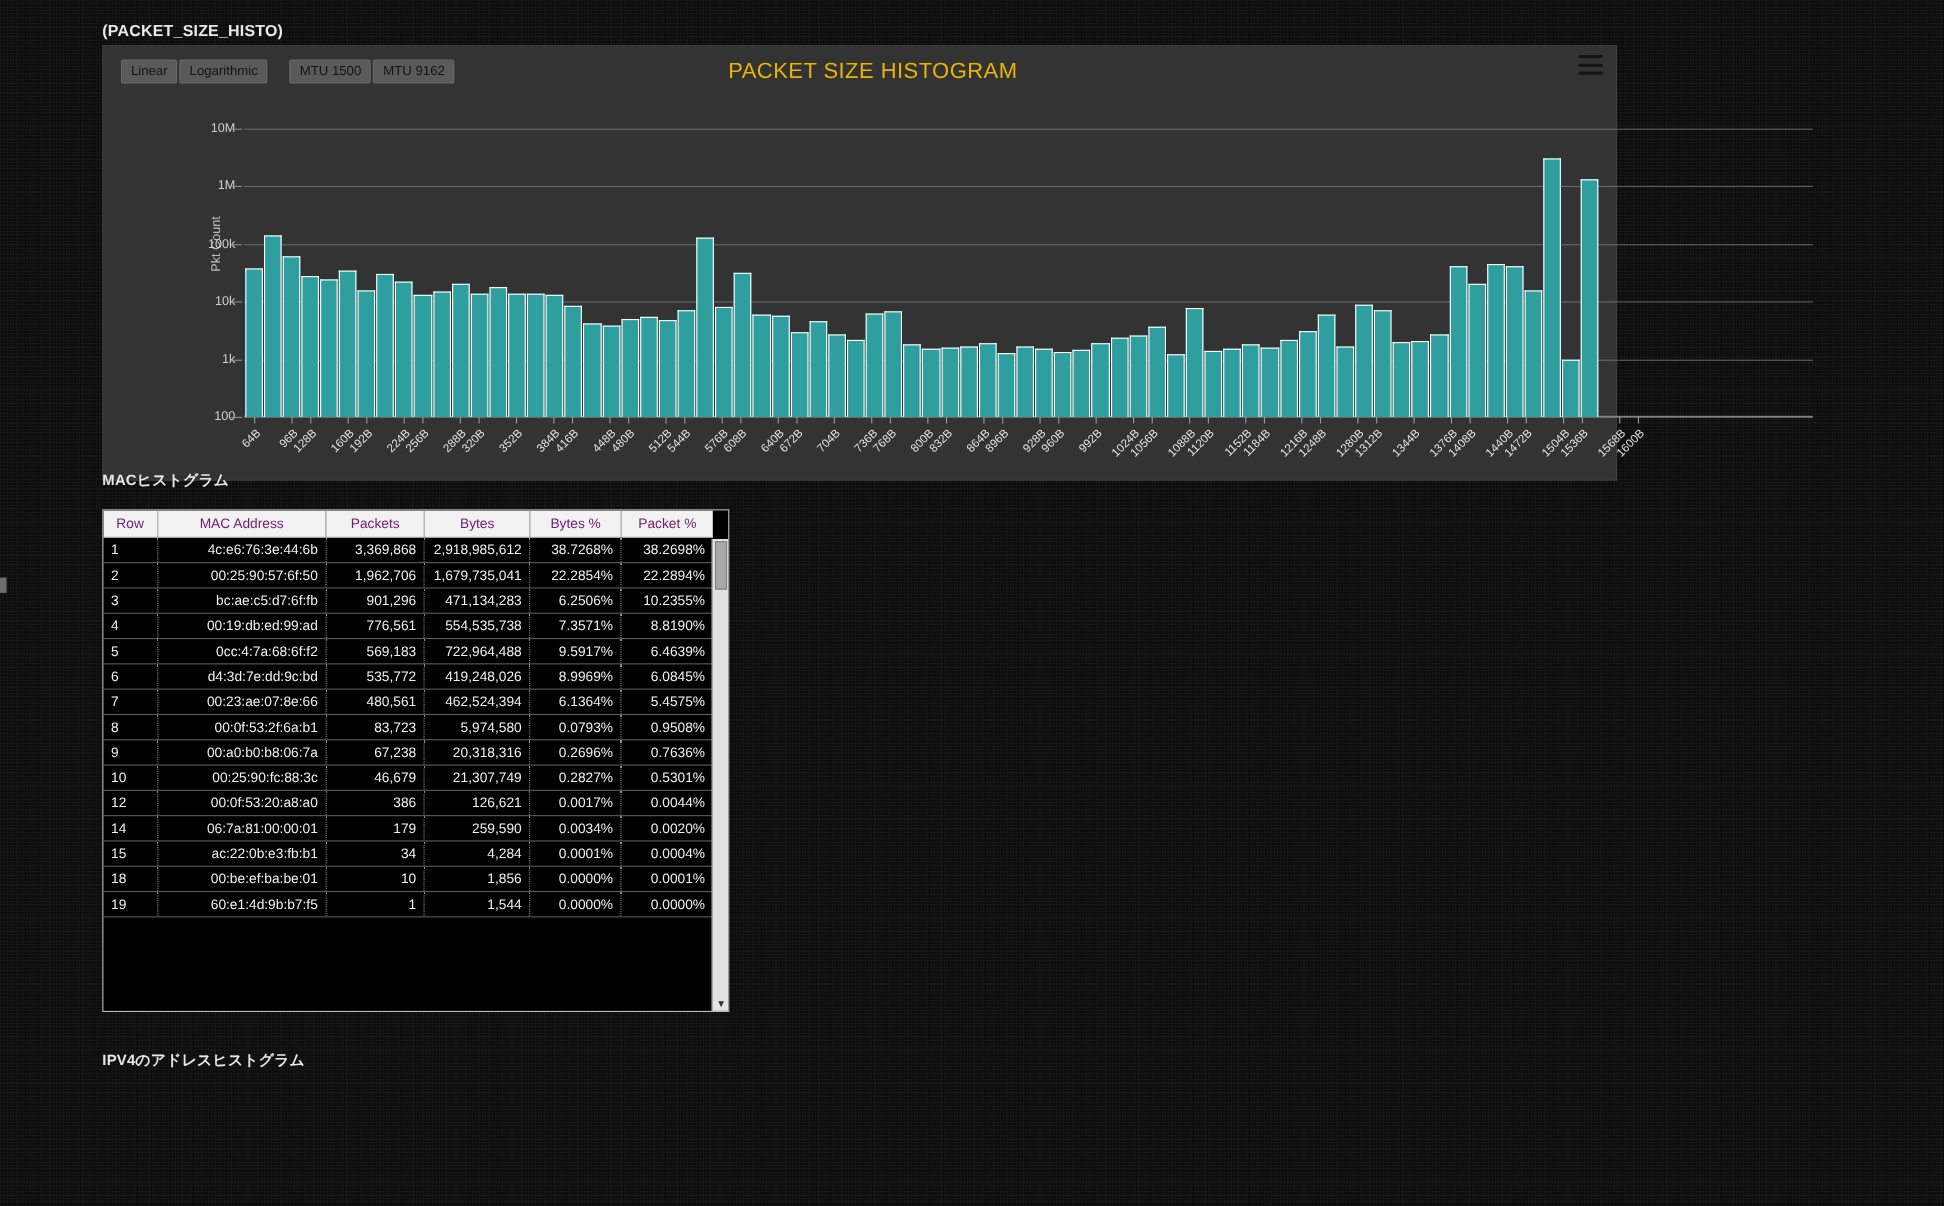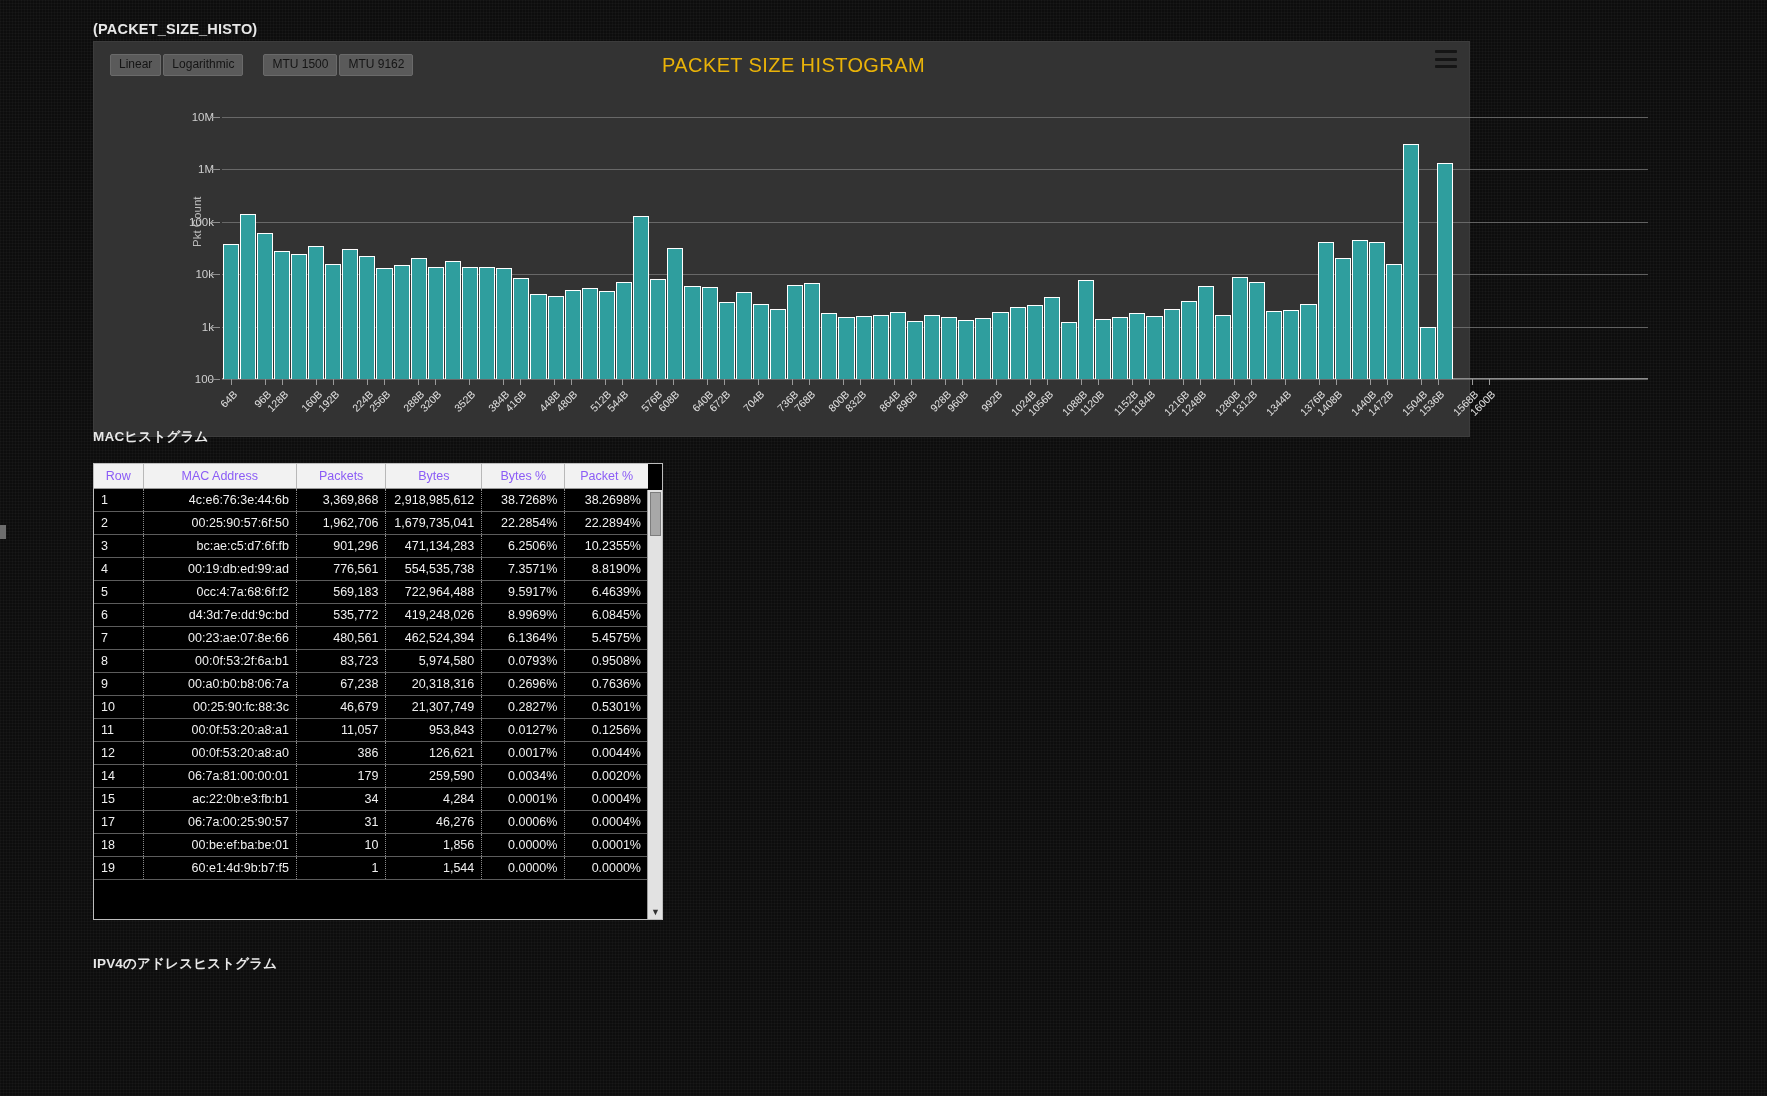--- a/index.html
+++ b/index.html
@@ -118,21 +118,21 @@
     position: absolute;
     left: 93px; top: 463px;
     width: 570px; height: 457px;
     background: #000;
     border: 1px solid #bdbdbd;
     overflow: hidden;
   }
   table.mac { border-collapse: collapse; width: 554px; table-layout: fixed; }
   table.mac th {
     background: #f2f2f2;
-    color: #8b5cf6;
+    color: #701a75;
     font-size: 12.5px;
     font-weight: normal;
     padding: 5px 6px;
     border-right: 1px solid #b8b8b8;
     border-bottom: 1px solid #9a9a9a;
     text-align: center;
     white-space: nowrap;
   }
   table.mac th:last-child { border-right: none; }
   table.mac td {
@@ -606,28 +606,20 @@
           </tr>
           <tr>
             <td class="row-idx">10</td>
             <td>00:25:90:fc:88:3c</td>
             <td>46,679</td>
             <td>21,307,749</td>
             <td>0.2827%</td>
             <td>0.5301%</td>
           </tr>
           <tr>
-            <td class="row-idx">11</td>
-            <td>00:0f:53:20:a8:a1</td>
-            <td>11,057</td>
-            <td>953,843</td>
-            <td>0.0127%</td>
-            <td>0.1256%</td>
-          </tr>
-          <tr>
             <td class="row-idx">12</td>
             <td>00:0f:53:20:a8:a0</td>
             <td>386</td>
             <td>126,621</td>
             <td>0.0017%</td>
             <td>0.0044%</td>
           </tr>
           <tr>
             <td class="row-idx">14</td>
             <td>06:7a:81:00:00:01</td>
@@ -635,28 +627,20 @@
             <td>259,590</td>
             <td>0.0034%</td>
             <td>0.0020%</td>
           </tr>
           <tr>
             <td class="row-idx">15</td>
             <td>ac:22:0b:e3:fb:b1</td>
             <td>34</td>
             <td>4,284</td>
             <td>0.0001%</td>
-            <td>0.0004%</td>
-          </tr>
-          <tr>
-            <td class="row-idx">17</td>
-            <td>06:7a:00:25:90:57</td>
-            <td>31</td>
-            <td>46,276</td>
-            <td>0.0006%</td>
             <td>0.0004%</td>
           </tr>
           <tr>
             <td class="row-idx">18</td>
             <td>00:be:ef:ba:be:01</td>
             <td>10</td>
             <td>1,856</td>
             <td>0.0000%</td>
             <td>0.0001%</td>
           </tr>

